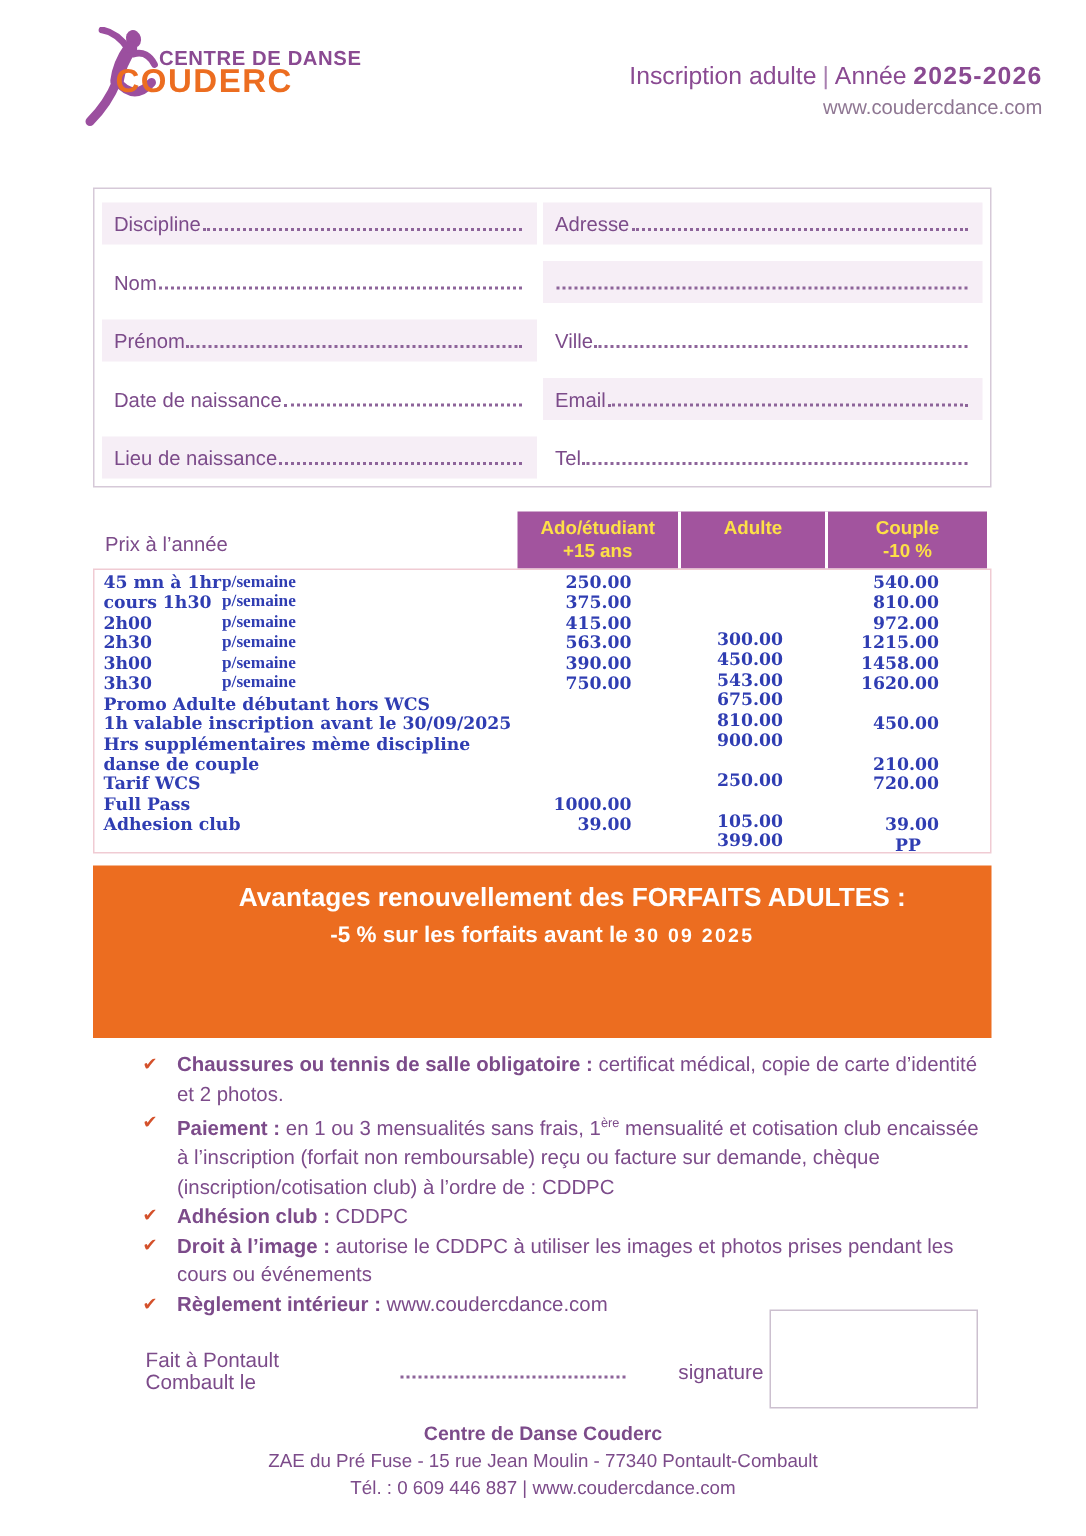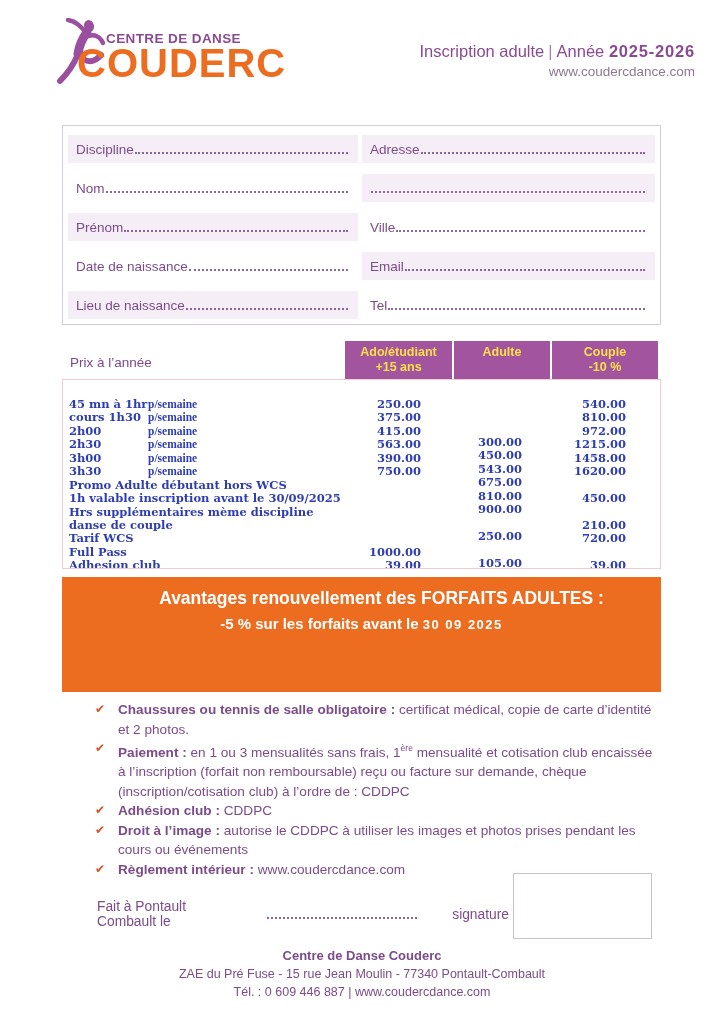--- a/index.html
+++ b/index.html
@@ -19,21 +19,21 @@
   *{box-sizing:border-box;}
   body{margin:0;background:#fff;}
   .sheet{position:relative;width:724px;height:1024px;background:#fff;overflow:hidden;
          font-family:"Liberation Sans","DejaVu Sans",sans-serif;color:var(--text_purple);}
 
   
   .header{position:absolute;left:56px;top:16px;right:29px;height:78px;}
   .dancer{position:absolute;left:0;top:2px;}
   .logo-top{position:absolute;left:50px;top:15px;font-size:13.5px;font-weight:bold;
             letter-spacing:.4px;color:var(--brand_purple);}
-  .logo-name{position:absolute;left:21px;top:25px;font-size:40px;font-weight:bold;
+  .logo-name{position:absolute;left:21px;top:25px;font-size:22px;font-weight:bold;
              letter-spacing:1px;color:var(--orange);}
   .title-block{position:absolute;right:0;top:26px;text-align:right;}
   .title-line{font-size:16.5px;color:var(--brand_purple);white-space:nowrap;}
   .title-line .b{font-weight:normal;}
   .title-line .sep{color:#a87fb0;font-weight:normal;padding:0 4px;}
   .title-line .yr{font-weight:bold;letter-spacing:.8px;}
   .website{margin-top:3px;font-size:13.5px;color:var(--website_gray);}
 
   
   .formbox{position:absolute;left:62px;top:125px;width:599px;height:200px;
@@ -46,21 +46,21 @@
   
   .tablewrap{position:absolute;left:62px;top:341px;width:599px;height:228px;}
   .t-caption{position:absolute;left:8px;top:14px;font-size:13.5px;color:var(--text_purple);}
   .t-head{position:absolute;left:283px;top:0;width:313px;height:38px;display:flex;}
   .t-hcell{background:var(--table_header_purple);color:#fde047;font-weight:bold;
            font-size:12.5px;line-height:15px;text-align:center;padding-top:4px;height:38px;}
   .t-hcell.w1{width:107px;}
   .t-hcell.w2{width:98px;border-left:2px solid #fff;}
   .t-hcell.w3{width:108px;border-left:2px solid #fff;}
   .t-body{position:absolute;left:0;top:38px;width:599px;height:190px;
-          border:1px solid var(--table_border);padding-top:18px;overflow:hidden;
+          border:1px solid var(--table_border);padding-top:2px;overflow:hidden;
           font-family:"DejaVu Serif","Liberation Serif",serif;font-weight:bold;
           font-size:11.5px;color:var(--table_blue);}
   .t-row{display:flex;height:13.45px;line-height:13.45px;white-space:nowrap;}
   .t-c1{width:283px;padding-left:6px;position:relative;}
   .t-freq{position:absolute;left:85px;top:0;font-family:Liberation Serif, serif;}
   .t-va{width:107px;text-align:right;padding-right:32px;}
   .t-vb{width:98px;text-align:right;padding-right:29px;margin-top:38px;}
   .t-vc{width:108px;text-align:right;padding-right:33px;}
   .pp-row .t-vc{padding-right:45px;}
 

